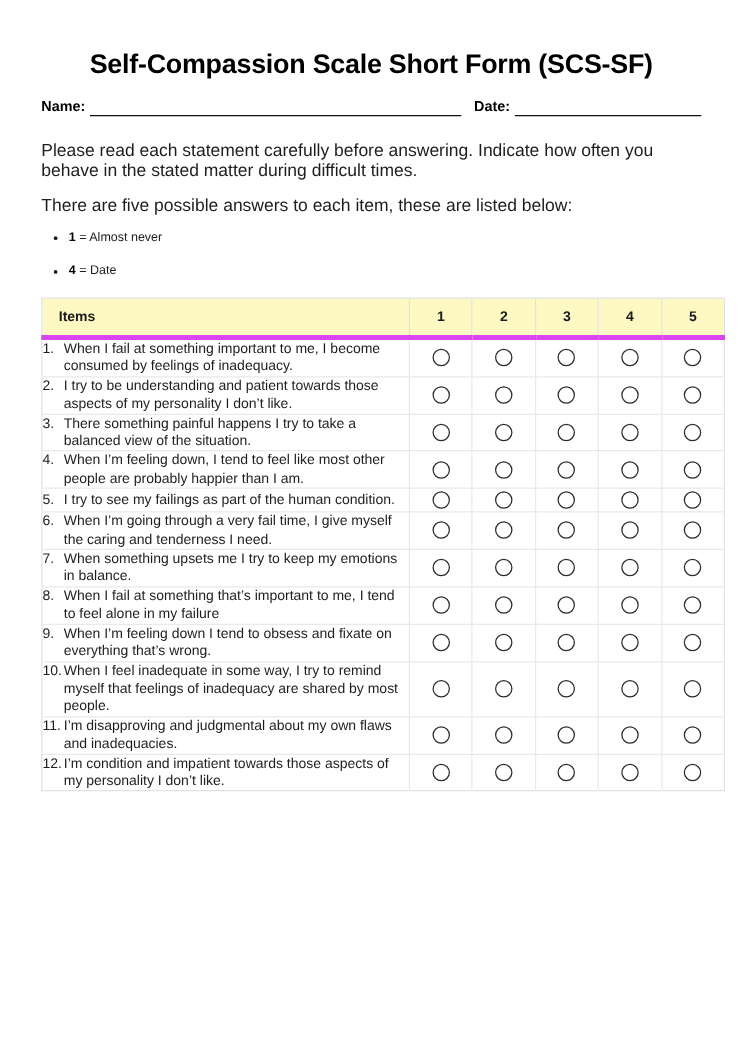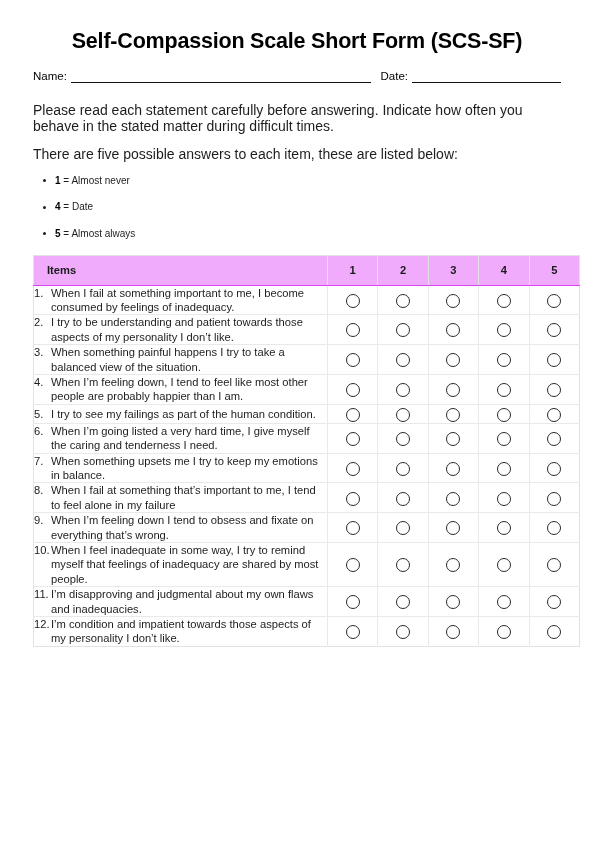--- a/index.html
+++ b/index.html
@@ -11,39 +11,39 @@
     width: 594px;
     height: 841px;
     font-family: "Liberation Sans", sans-serif;
     color: #1a1a1a;
     overflow: hidden;
   }
   .page {
     width: 594px;
     height: 771px;
     box-sizing: border-box;
-    padding: 2px 33px;
+    padding: 12px 33px;
     position: relative;
   }
   .doc-title {
     margin: 0;
     padding-top: 27px;
     text-align: center;
     font-size: 21.5px;
     font-weight: bold;
     letter-spacing: -0.2px;
     color: #000000;
   }
   
   .idline {
     display: flex;
     align-items: flex-start;
     margin-top: 16px;
     font-size: 11.5px;
-    font-weight: normal;
+    font-weight: bold;
     color: #000000;
   }
   .idline .fieldlabel {
     white-space: nowrap;
     line-height: 13px;
   }
   .idline .rule {
     flex: 1 1 auto;
     border-bottom: 1.4px solid #111111;
     height: 12px;
@@ -94,27 +94,27 @@
   }
   
   table.items {
     margin-top: 14px;
     width: 527px;
     border-collapse: collapse;
     table-layout: fixed;
     border: 1px solid #e2e2e5;
   }
   table.items thead th {
-    background: #f0abfc;
+    background: #fef9c3;
     font-size: 11.2px;
     font-weight: bold;
     color: #1a1a1a;
     height: 29px;
     border-right: 1px solid #e2e2e5;
-    border-bottom: 1px solid #d946ef;
+    border-bottom: 4px solid #d946ef;
     padding: 0;
   }
   table.items thead th.col-items {
     text-align: left;
     padding-left: 13px;
     width: 280px;
   }
   table.items thead th.col-rate {
     text-align: center;
     width: 49.4px;
@@ -174,21 +174,20 @@
     <span class="fieldlabel">Date:</span>
     <span class="rule date-rule"></span>
   </div>
 
   <p class="para p1">Please read each statement carefully before answering. Indicate how often you behave in the stated matter during difficult times.</p>
   <p class="para p2">There are five possible answers to each item, these are listed below:</p>
 
   <ul class="scale">
     <li><span class="num">1</span><span> = </span><span>Almost never</span></li>
     <li><span class="num">4</span><span> = </span><span>Date</span></li>
-    <li><span class="num">5</span><span> = </span><span>Almost always</span></li>
   </ul>
 
   <table class="items">
     <thead>
       <tr>
         <th class="col-items">Items</th>
         <th class="col-rate">1</th>
         <th class="col-rate">2</th>
         <th class="col-rate">3</th>
         <th class="col-rate">4</th>
@@ -219,21 +218,21 @@
           <td class="radio-cell"><span class="radio"></span></td>
           <td class="radio-cell"><span class="radio"></span></td>
           <td class="radio-cell"><span class="radio"></span></td>
           <td class="radio-cell"><span class="radio"></span></td>
           <td class="radio-cell"><span class="radio"></span></td>
         </tr>
         <tr>
           <td class="item-text">
             <div class="itemrow">
               <span class="idx">3.</span>
-              <span class="txt">When something painful happens I try to take a balanced view of the situation.</span>
+              <span class="txt">There something painful happens I try to take a balanced view of the situation.</span>
             </div>
           </td>
           <td class="radio-cell"><span class="radio"></span></td>
           <td class="radio-cell"><span class="radio"></span></td>
           <td class="radio-cell"><span class="radio"></span></td>
           <td class="radio-cell"><span class="radio"></span></td>
           <td class="radio-cell"><span class="radio"></span></td>
         </tr>
         <tr>
           <td class="item-text">
@@ -258,21 +257,21 @@
           <td class="radio-cell"><span class="radio"></span></td>
           <td class="radio-cell"><span class="radio"></span></td>
           <td class="radio-cell"><span class="radio"></span></td>
           <td class="radio-cell"><span class="radio"></span></td>
           <td class="radio-cell"><span class="radio"></span></td>
         </tr>
         <tr>
           <td class="item-text">
             <div class="itemrow">
               <span class="idx">6.</span>
-              <span class="txt">When I’m going listed a very hard time, I give myself the caring and tenderness I need.</span>
+              <span class="txt">When I’m going through a very fail time, I give myself the caring and tenderness I need.</span>
             </div>
           </td>
           <td class="radio-cell"><span class="radio"></span></td>
           <td class="radio-cell"><span class="radio"></span></td>
           <td class="radio-cell"><span class="radio"></span></td>
           <td class="radio-cell"><span class="radio"></span></td>
           <td class="radio-cell"><span class="radio"></span></td>
         </tr>
         <tr>
           <td class="item-text">

